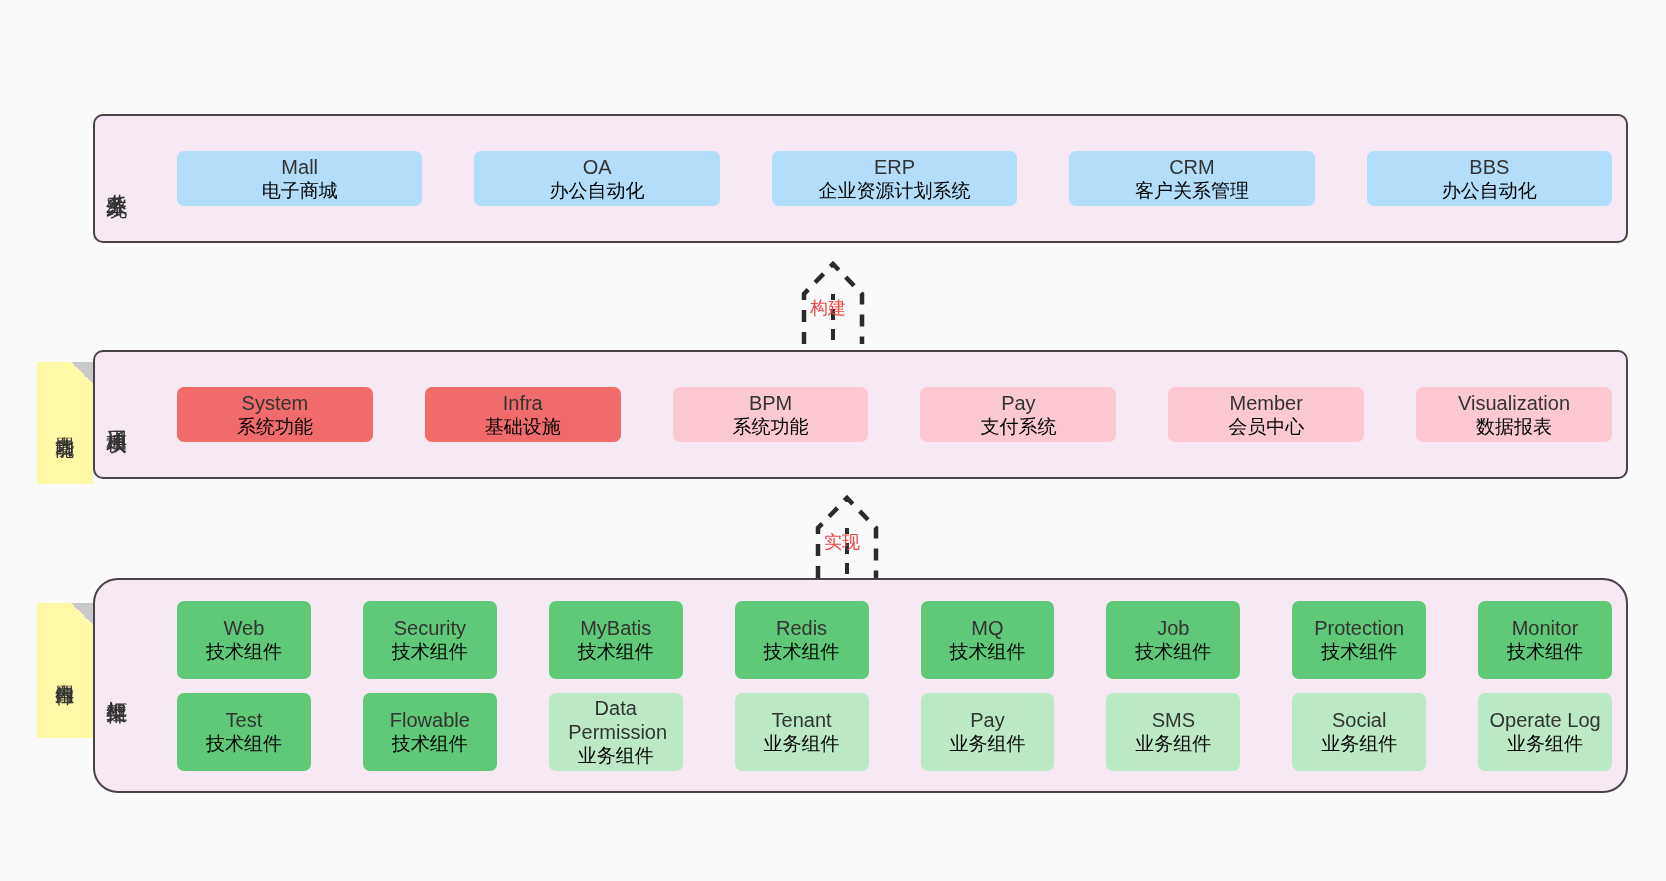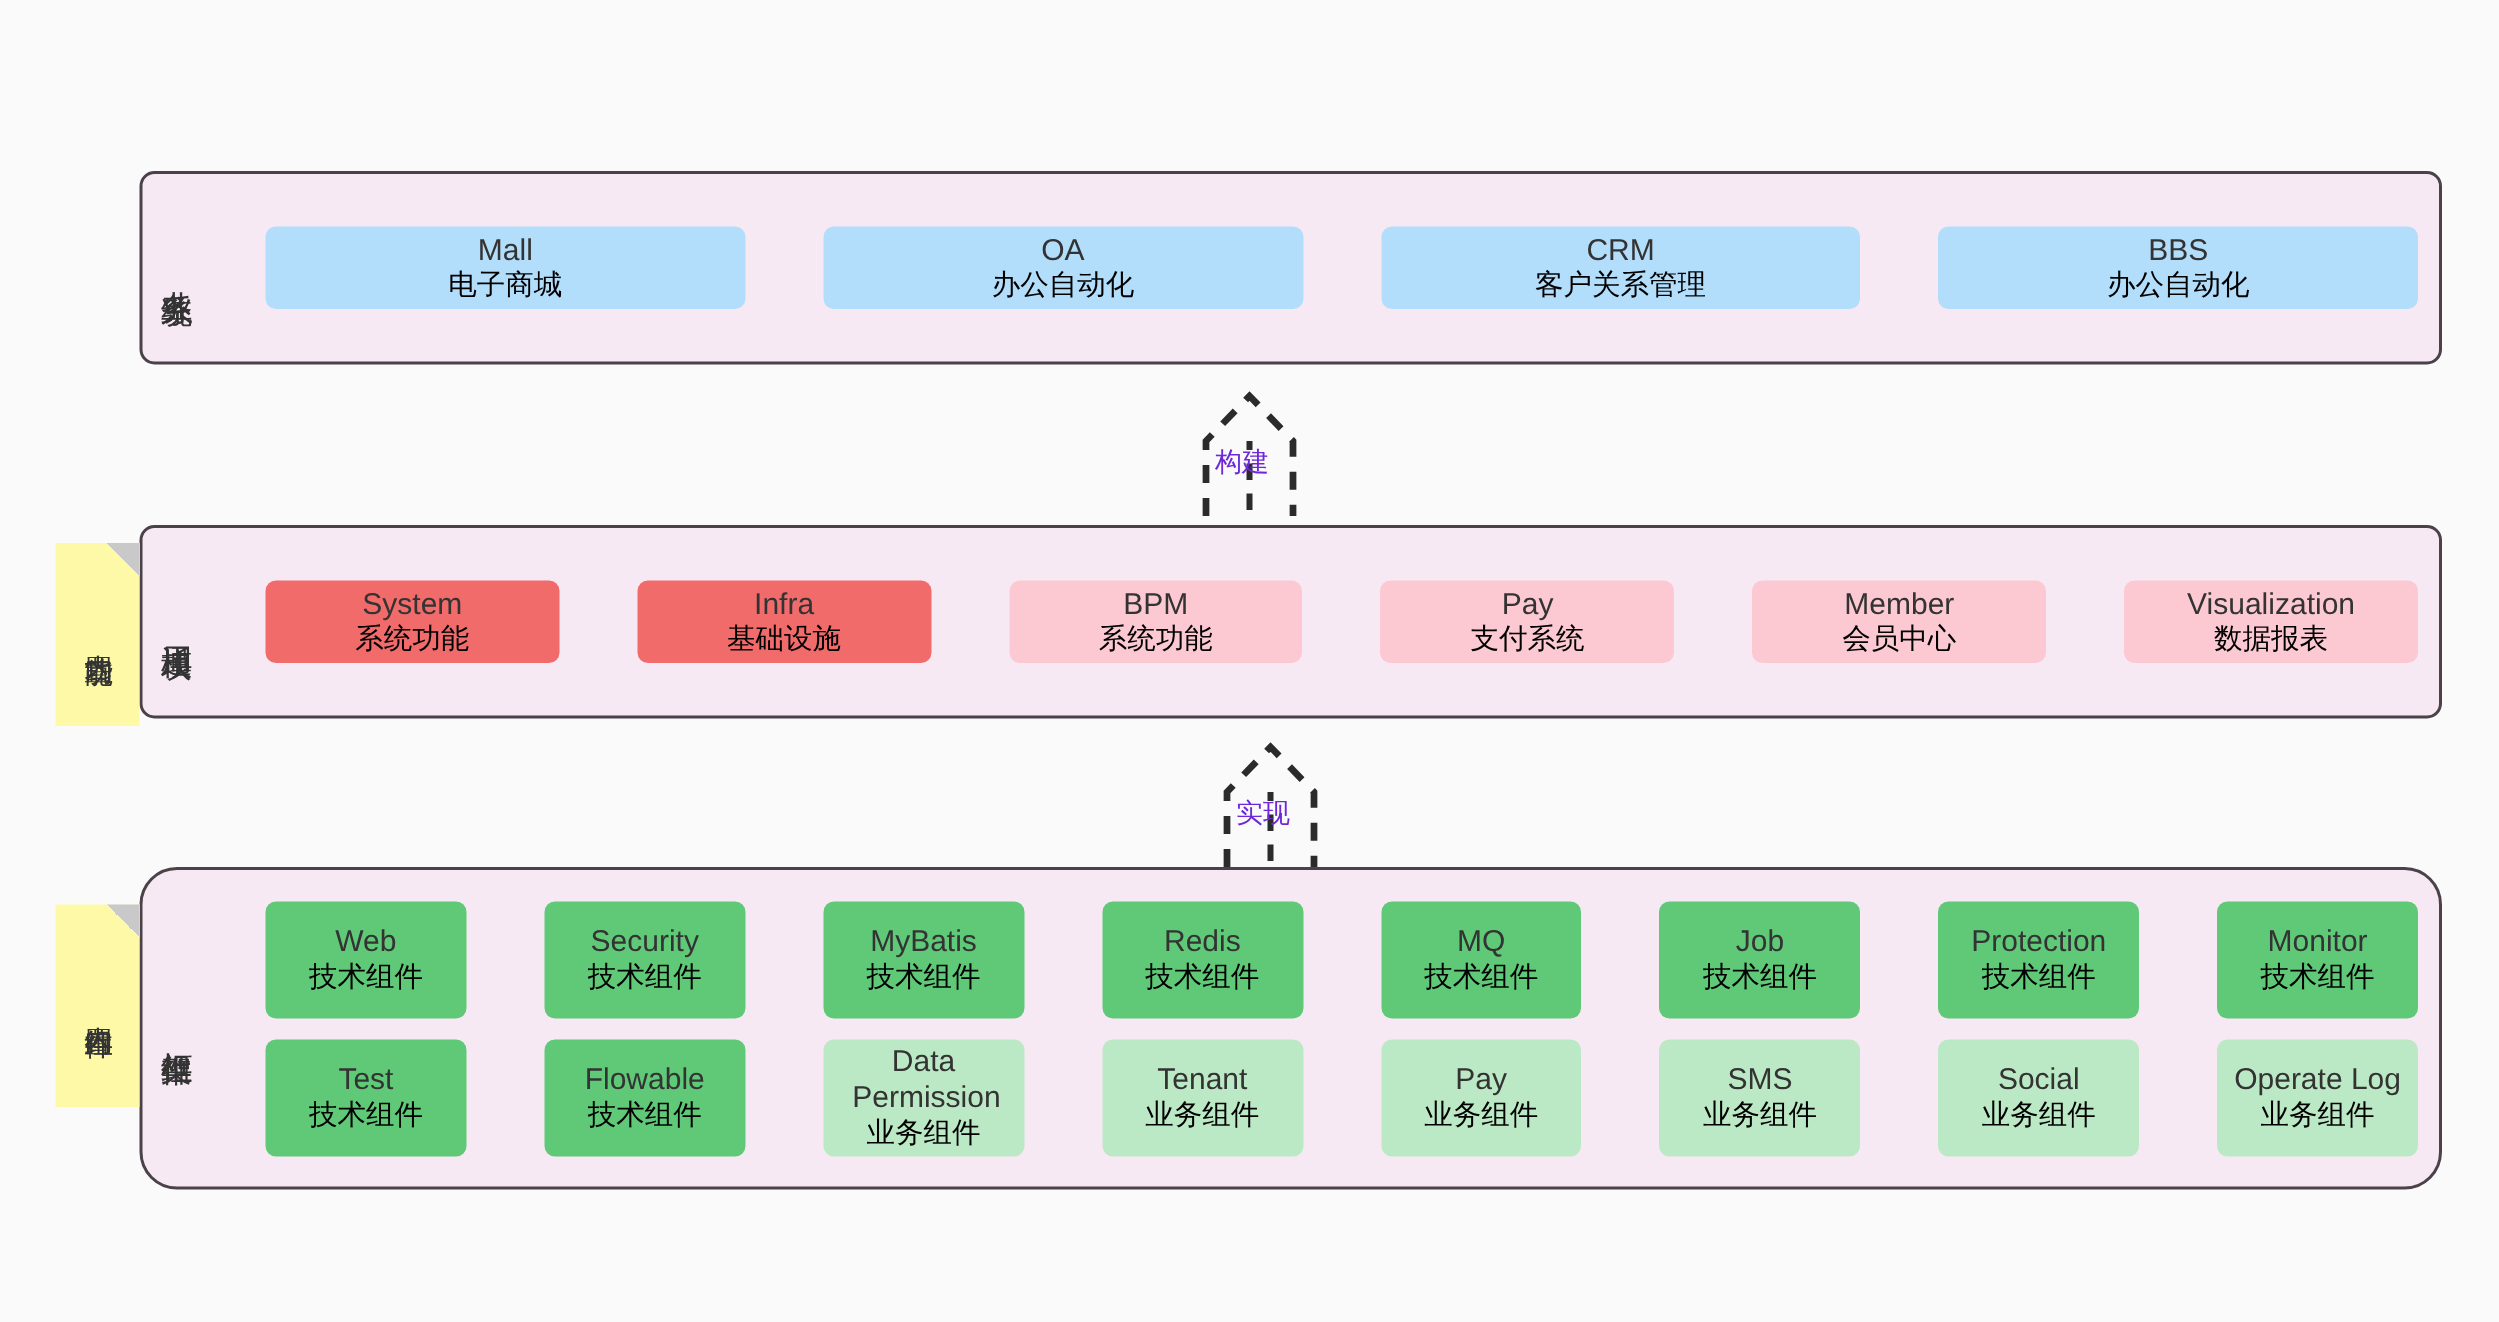--- a/index.html
+++ b/index.html
@@ -125,41 +125,45 @@
 
   
   .arrow {
     position: absolute;
     z-index: 2;
   }
   .arrow svg { display: block; }
   .arrow-label {
     position: absolute;
     font-size: 18px;
-    color: #6d28d9;
+    color: #ef4444;
     background: transparent;
     white-space: nowrap;
   }
 </style>
 </head>
 <body>
 
 <div id="canvas">
 
   <div class="layer" id="layer-business" style="left:93px; top:114px; width:1535px; height:129px;">
     <div class="layer-title">业务系统</div>
     <div class="layer-body">
       <div class="row">
         <div class="cell c-blue">
           <span class="en">Mall</span>
           <span class="cn">电子商城</span>
         </div>
         <div class="cell c-blue">
           <span class="en">OA</span>
           <span class="cn">办公自动化</span>
+        </div>
+        <div class="cell c-blue">
+          <span class="en">ERP</span>
+          <span class="cn">企业资源计划系统</span>
         </div>
         <div class="cell c-blue">
           <span class="en">CRM</span>
           <span class="cn">客户关系管理</span>
         </div>
         <div class="cell c-blue">
           <span class="en">BBS</span>
           <span class="cn">办公自动化</span>
         </div>
       </div>

